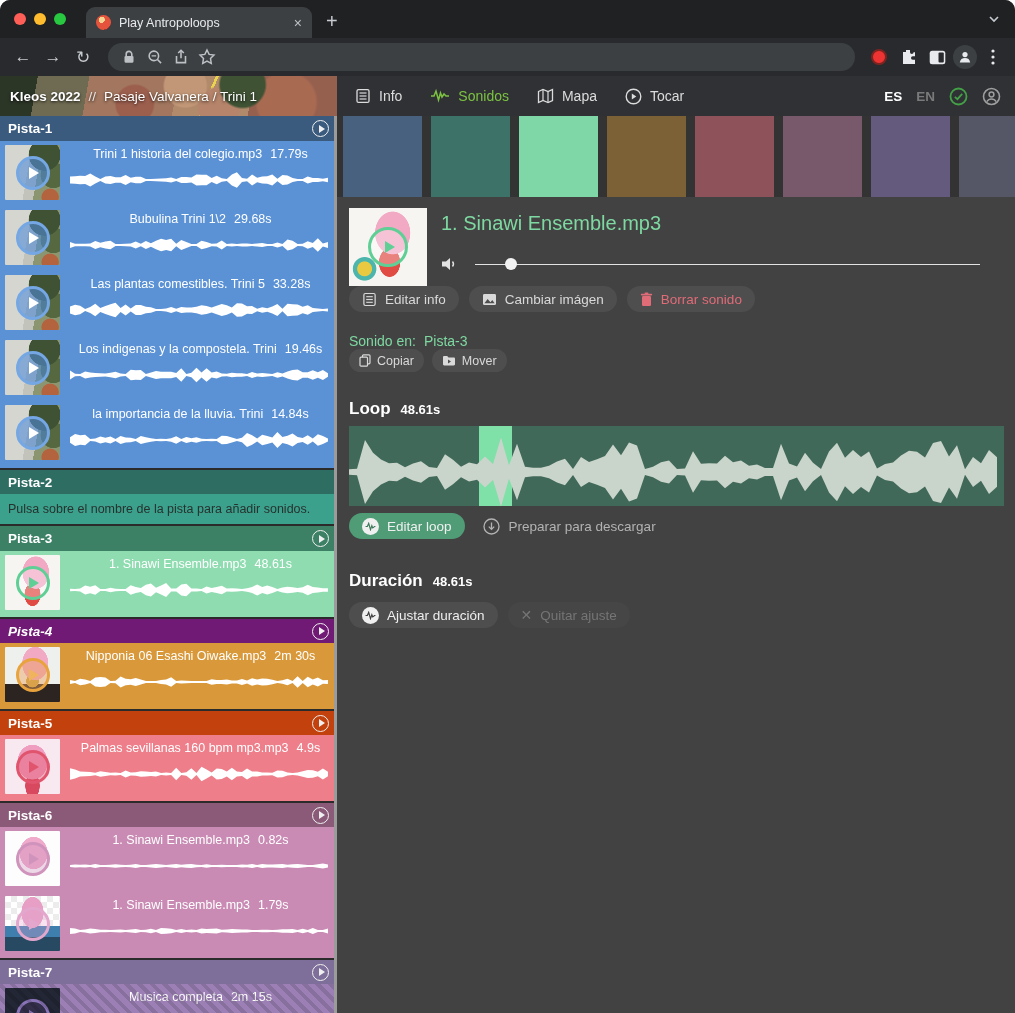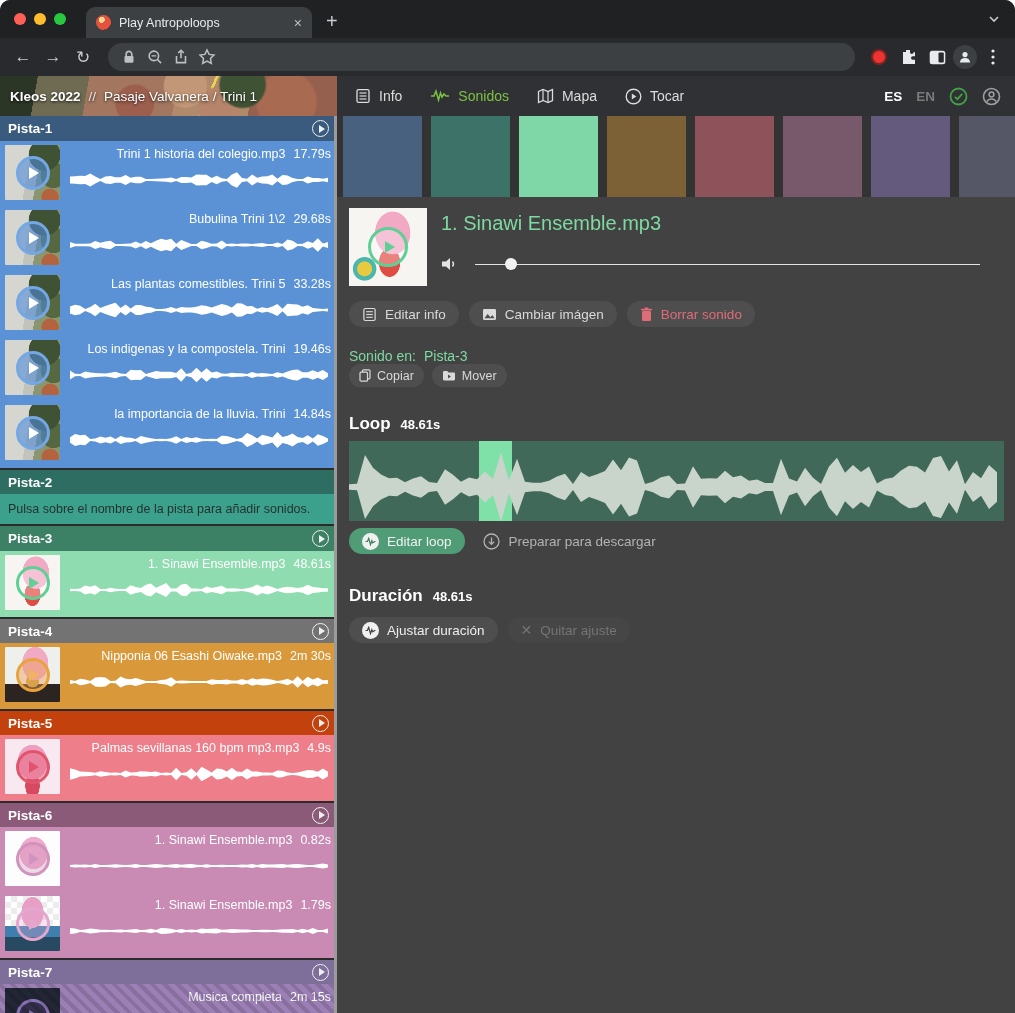--- a/index.html
+++ b/index.html
@@ -57,21 +57,21 @@
   .theader { height:25px; display:flex; align-items:center; padding:0 8px; color:#fff; font-weight:700; font-size:13.5px; }
   .theader.short { height:24px; }
   .tplay { margin-left:auto; width:17px; height:17px; border:1.5px solid #f0f0f0; border-radius:50%; display:flex; align-items:center; justify-content:center; }
   .tri-s { width:0; height:0; border-left:6px solid #f0f0f0; border-top:4px solid transparent; border-bottom:4px solid transparent; margin-left:2px; }
   .clips { overflow:hidden; position:relative; }
   .clip { height:65px; display:flex; padding:4px 6px 0 5px; }
   .thumb { width:55px; height:55px; flex:none; position:relative; border-radius:1px; }
   .playov { position:absolute; left:50%; top:50%; transform:translate(-50%,-50%); width:34px; height:34px; border-radius:50%; border:3px solid; display:flex; align-items:center; justify-content:center; }
   .ptri { width:0; height:0; border-top:6px solid transparent; border-bottom:6px solid transparent; border-left:10px solid; margin-left:3px; }
   .clipbody { flex:1; margin-left:10px; min-width:0; display:flex; flex-direction:column; }
-  .cliphead { display:flex; justify-content:flex-end; color:#fff; font-size:12.5px; margin-top:2px; }
+  .cliphead { display:flex; justify-content:center; color:#fff; font-size:12.5px; margin-top:2px; }
   .cliptitle { white-space:nowrap; overflow:hidden; }
   .clipdur { flex:none; margin-left:8px; }
   svg.wave { width:100%; height:26px; margin-top:6px; color:#fff; display:block; }
   .hintband { padding:8px 8px; font-size:12.5px; color:#27322e; }
   .gap2 { height:2px; background:#2b2b2b; }
 
   
   .t-p1 { background:
       radial-gradient(circle at 72% 18%, #3f5234 0 26%, transparent 27%),
       radial-gradient(circle at 88% 55%, #55683f 0 22%, transparent 23%),
@@ -119,21 +119,21 @@
       radial-gradient(circle at 20% 78%, #e8c93f 0 8%, #4db6ac 9% 13%, transparent 14%),
       #f7f5f2; }
   .mainthumb .playov { width:40px; height:40px; }
   .soundinfo { flex:1; margin-left:14px; min-width:0; }
   .soundtitle { color:#7ed8a1; font-size:20px; margin-top:4px; }
   .volrow { display:flex; align-items:center; margin-top:21px; }
   .volicon { width:18px; height:16px; flex:none; }
   .slider { position:relative; width:505px; height:14px; margin-left:16px; }
   .sliderline { position:absolute; left:0; right:0; top:6.5px; height:1.5px; background:#e3e3e3; }
   .sliderthumb { position:absolute; left:30px; top:1px; width:12px; height:12px; border-radius:50%; background:#f2f2f2; }
-  .btnrow { display:flex; gap:10px; margin-top:15px; align-items:center; }
+  .btnrow { display:flex; gap:10px; align-items:center; }
   .pill { background:#4e4e4e; border-radius:13px; height:26px; padding:0 13px; display:inline-flex; align-items:center; gap:8px; color:#d9d9d9; font-size:13.5px; }
   .pill .danger-label { color:#e06c78; }
   .smallpill { height:23px; border-radius:12px; padding:0 10px; font-size:12.5px; gap:6px; }
   .greenline { margin-top:21px; font-size:14px; color:#7ed8a1; display:flex; gap:8px; }
   .copyrow { display:flex; gap:8px; margin-top:0; }
   .sechead { margin-top:27px; display:flex; align-items:baseline; gap:10px; color:#fff; }
   .sechead .h { font-size:17px; font-weight:700; }
   .sechead .v { font-size:13px; font-weight:700; }
   .looppanel { position:relative; margin-top:7px; width:655px; height:80px; background:#41695a; }
   .playband { position:absolute; left:130px; top:0; bottom:0; width:33px; background:#7fe0a8; }
@@ -391,21 +391,21 @@
                 <span class="clipdur">48.61s</span>
               </div>
           <svg class="wave" preserveAspectRatio="none" viewBox="0 0 258 26">
                 <polygon points="0,11.7 5,12.1 10,11.4 15,8.5 20,9.7 25,8.2 30,12.0 35,12.1 40,10.7 45,11.7 50,12.1 55,12.1 60,8.2 65,10.0 70,11.0 75,7.7 80,6.4 85,10.7 90,8.6 95,6.0 100,11.6 105,11.6 110,7.5 115,6.8 120,11.5 125,11.5 130,12.0 135,9.6 140,11.0 145,9.9 150,8.8 155,11.6 160,11.3 165,11.5 170,11.9 175,11.2 180,9.9 185,7.6 190,9.9 195,8.6 200,10.0 205,11.9 210,10.6 215,9.7 220,10.2 225,11.1 230,10.2 235,7.8 240,10.1 245,10.6 250,11.2 255,11.2 255,14.8 250,14.8 245,15.4 240,15.9 235,18.2 230,15.8 225,14.9 220,15.8 215,16.3 210,15.4 205,14.1 200,16.0 195,17.4 190,16.1 185,18.4 180,16.1 175,14.8 170,14.1 165,14.5 160,14.7 155,14.4 150,17.2 145,16.1 140,15.0 135,16.4 130,14.0 125,14.5 120,14.5 115,19.2 110,18.5 105,14.4 100,14.4 95,20.0 90,17.4 85,15.3 80,19.6 75,18.3 70,15.0 65,16.0 60,17.8 55,13.9 50,13.9 45,14.3 40,15.3 35,13.9 30,14.0 25,17.8 20,16.3 15,17.5 10,14.6 5,13.9 0,14.3" fill="currentColor"></polygon>
               </svg>
             </div>
         </div>
       </div>
       <div class="gap2"></div>
 
-      <div class="theader short" style="background-color: #737373;">
+      <div class="theader short" style="background-color: #701a75; font-style: italic;">
         <span>Pista-4</span>
         <span class="tplay">
             <span class="tri-s"></span>
           </span>
       </div>
       <div class="clips" style="height: 66px; background-color: rgb(217, 153, 58);">
         <div class="clip">
           <div class="thumb t-p4">
               <span class="playov ov-orange">
                 <span class="ptri"></span>

